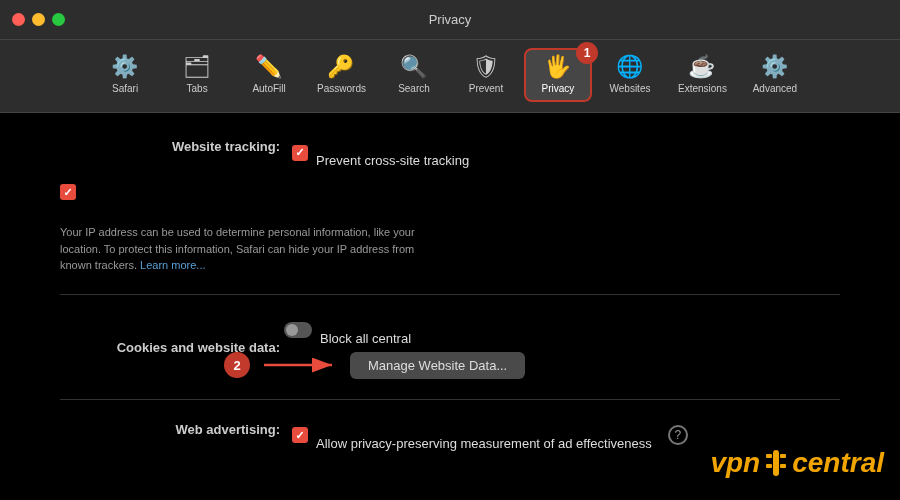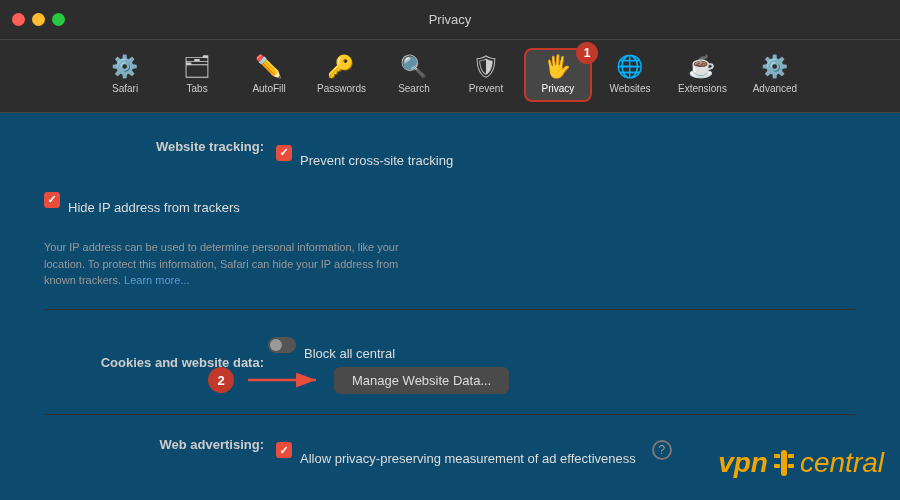--- a/index.html
+++ b/index.html
@@ -96,23 +96,23 @@
       font-size: 12px;
       font-weight: bold;
       display: flex;
       align-items: center;
       justify-content: center;
       z-index: 10;
     }
 
     
     .main-content {
-      background: #0c4a6e;
+      background: #000000;
       flex: 1;
-      padding: 24px 44px 20px;
+      padding: 24px 60px 20px;
       display: flex;
       flex-direction: column;
       gap: 16px;
     }
 
     .setting-row {
       display: flex;
       align-items: flex-start;
       gap: 12px;
     }
@@ -246,21 +246,21 @@
     }
     .brand-vpn {
       color: #f0a500;
       font-size: 28px;
       font-weight: bold;
       font-style: italic;
     }
     .brand-central {
       color: #f0a500;
       font-size: 28px;
-      font-weight: normal;
+      font-weight: bold;
       font-style: italic;
     }
 
     
     .help-icon {
       width: 20px;
       height: 20px;
       border-radius: 50%;
       border: 2px solid #777;
       color: #999;
@@ -340,21 +340,20 @@
       </div>
     </div>
   </div>
 
   <div class="setting-row">
     <div class="setting-controls">
       <div class="setting-inline">
         <div class="checkbox-wrap">
           <span class="checkbox-check">✓</span>
         </div>
-        <span class="setting-value-text">Hide IP address from trackers</span>
       </div>
       <div class="setting-description">
         <span>Your IP address can be used to determine personal information, like your location. To protect this information, Safari can hide your IP address from known trackers.</span>
         <a href="#">Learn more...</a>
       </div>
     </div>
   </div>
 
   <hr class="divider">
 

